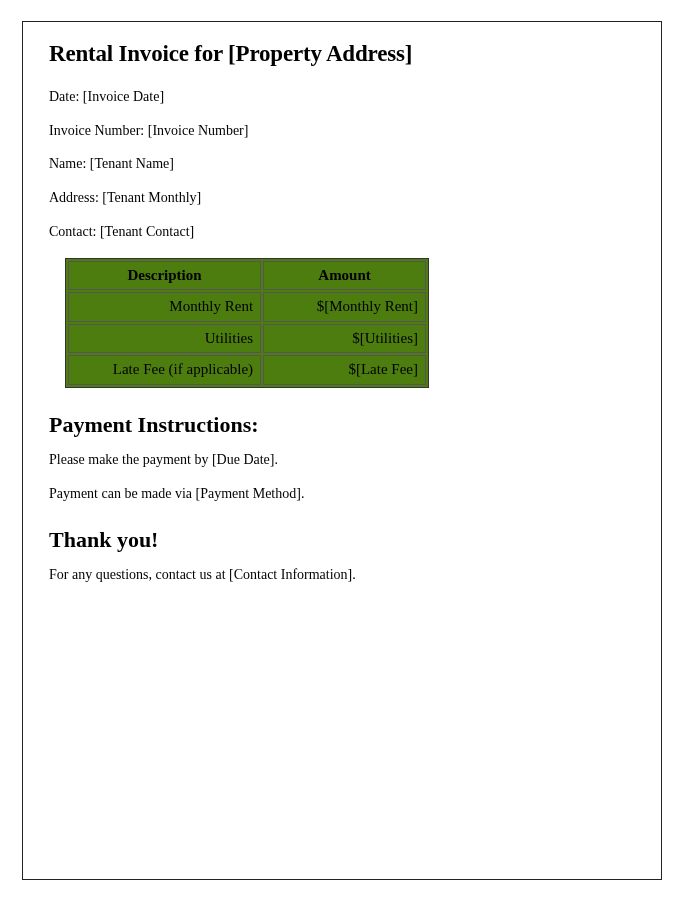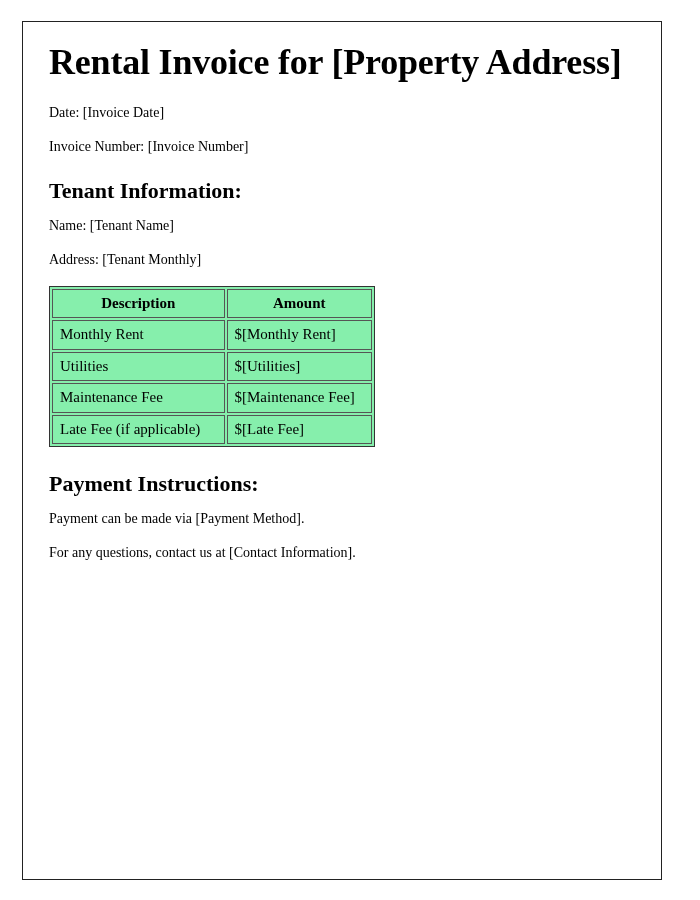--- a/index.html
+++ b/index.html
@@ -30,21 +30,21 @@
 
   .page-content {
     position: absolute;
     left: 26px;
     top: 18px;
     right: 20px;
   }
 
   h1.doc-title {
     font-family: "Liberation Serif", "DejaVu Serif", serif;
-    font-size: 36px;
+    font-size: 23px;
     font-weight: bold;
     margin: 0 0 20px 0;
     line-height: 1.25;
     letter-spacing: -0.2px;
   }
 
   h2.section-heading {
     font-family: "Liberation Serif", "DejaVu Serif", serif;
     font-size: 22px;
     font-weight: bold;
@@ -66,41 +66,41 @@
 
   p.body-line.last {
     margin-bottom: 15px;
   }
 
   
   table.breakdown {
     border-collapse: separate;
     border-spacing: 2px;
     border: 1.5px solid #333333;
-    margin: 0 0 0 0;
-    width: 326px;
-    background: #86efac;
+    margin: 0 0 0 16px;
+    width: 364px;
+    background: #4d7c0f;
   }
   table.breakdown td,
   table.breakdown th {
     border: 1px solid #555555;
     padding: 4px 7px;
     font-size: 15px;
     font-family: "Liberation Serif", "DejaVu Serif", serif;
     line-height: 1.3;
     vertical-align: middle;
     white-space: nowrap;
   }
   table.breakdown th {
     font-weight: bold;
     text-align: center;
   }
   table.breakdown td {
     font-weight: normal;
-    text-align: left;
+    text-align: right;
   }
   table.breakdown tr.total-row td {
     font-weight: bold;
   }
   table.breakdown col.col-desc { width: 166px; }
   table.breakdown col.col-amt  { width: 140px; }
 
   .table-wrap {
     margin-bottom: 6px;
   }
@@ -110,26 +110,26 @@
 
 <div class="page-frame">
   <div class="page-content">
 
     <h1 class="doc-title">Rental Invoice for [Property Address]</h1>
 
     <p class="body-line">Date: [Invoice Date]</p>
 
     <p class="body-line">Invoice Number: [Invoice Number]</p>
 
-    <h2 class="section-heading">Tenant Information:</h2>
 
     <p class="body-line">Name: [Tenant Name]</p>
 
     <p class="body-line">Address: [Tenant Monthly]</p>
 
+    <p class="body-line">Contact: [Tenant Contact]</p>
 
 
     <div class="table-wrap">
       <table class="breakdown">
         <colgroup>
           <col class="col-desc">
           <col class="col-amt">
         </colgroup>
         <thead>
           <tr id="breakdown-head-row">
@@ -140,33 +140,31 @@
         <tbody id="breakdown-body">
             <tr>
               <td>Monthly Rent</td>
               <td>$[Monthly Rent]</td>
             </tr>
             <tr>
               <td>Utilities</td>
               <td>$[Utilities]</td>
             </tr>
             <tr>
-              <td>Maintenance Fee</td>
-              <td>$[Maintenance Fee]</td>
-            </tr>
-            <tr>
               <td>Late Fee (if applicable)</td>
               <td>$[Late Fee]</td>
             </tr>
           </tbody>
       </table>
     </div>
 
     <h2 class="section-heading tight-top">Payment Instructions:</h2>
 
+    <p class="body-line">Please make the payment by [Due Date].</p>
 
     <p class="body-line">Payment can be made via [Payment Method].</p>
 
+    <h2 class="section-heading tight-top">Thank you!</h2>
 
     <p class="body-line last">For any questions, contact us at [Contact Information].</p>
 
   </div>
 </div>
 
 </body></html>

